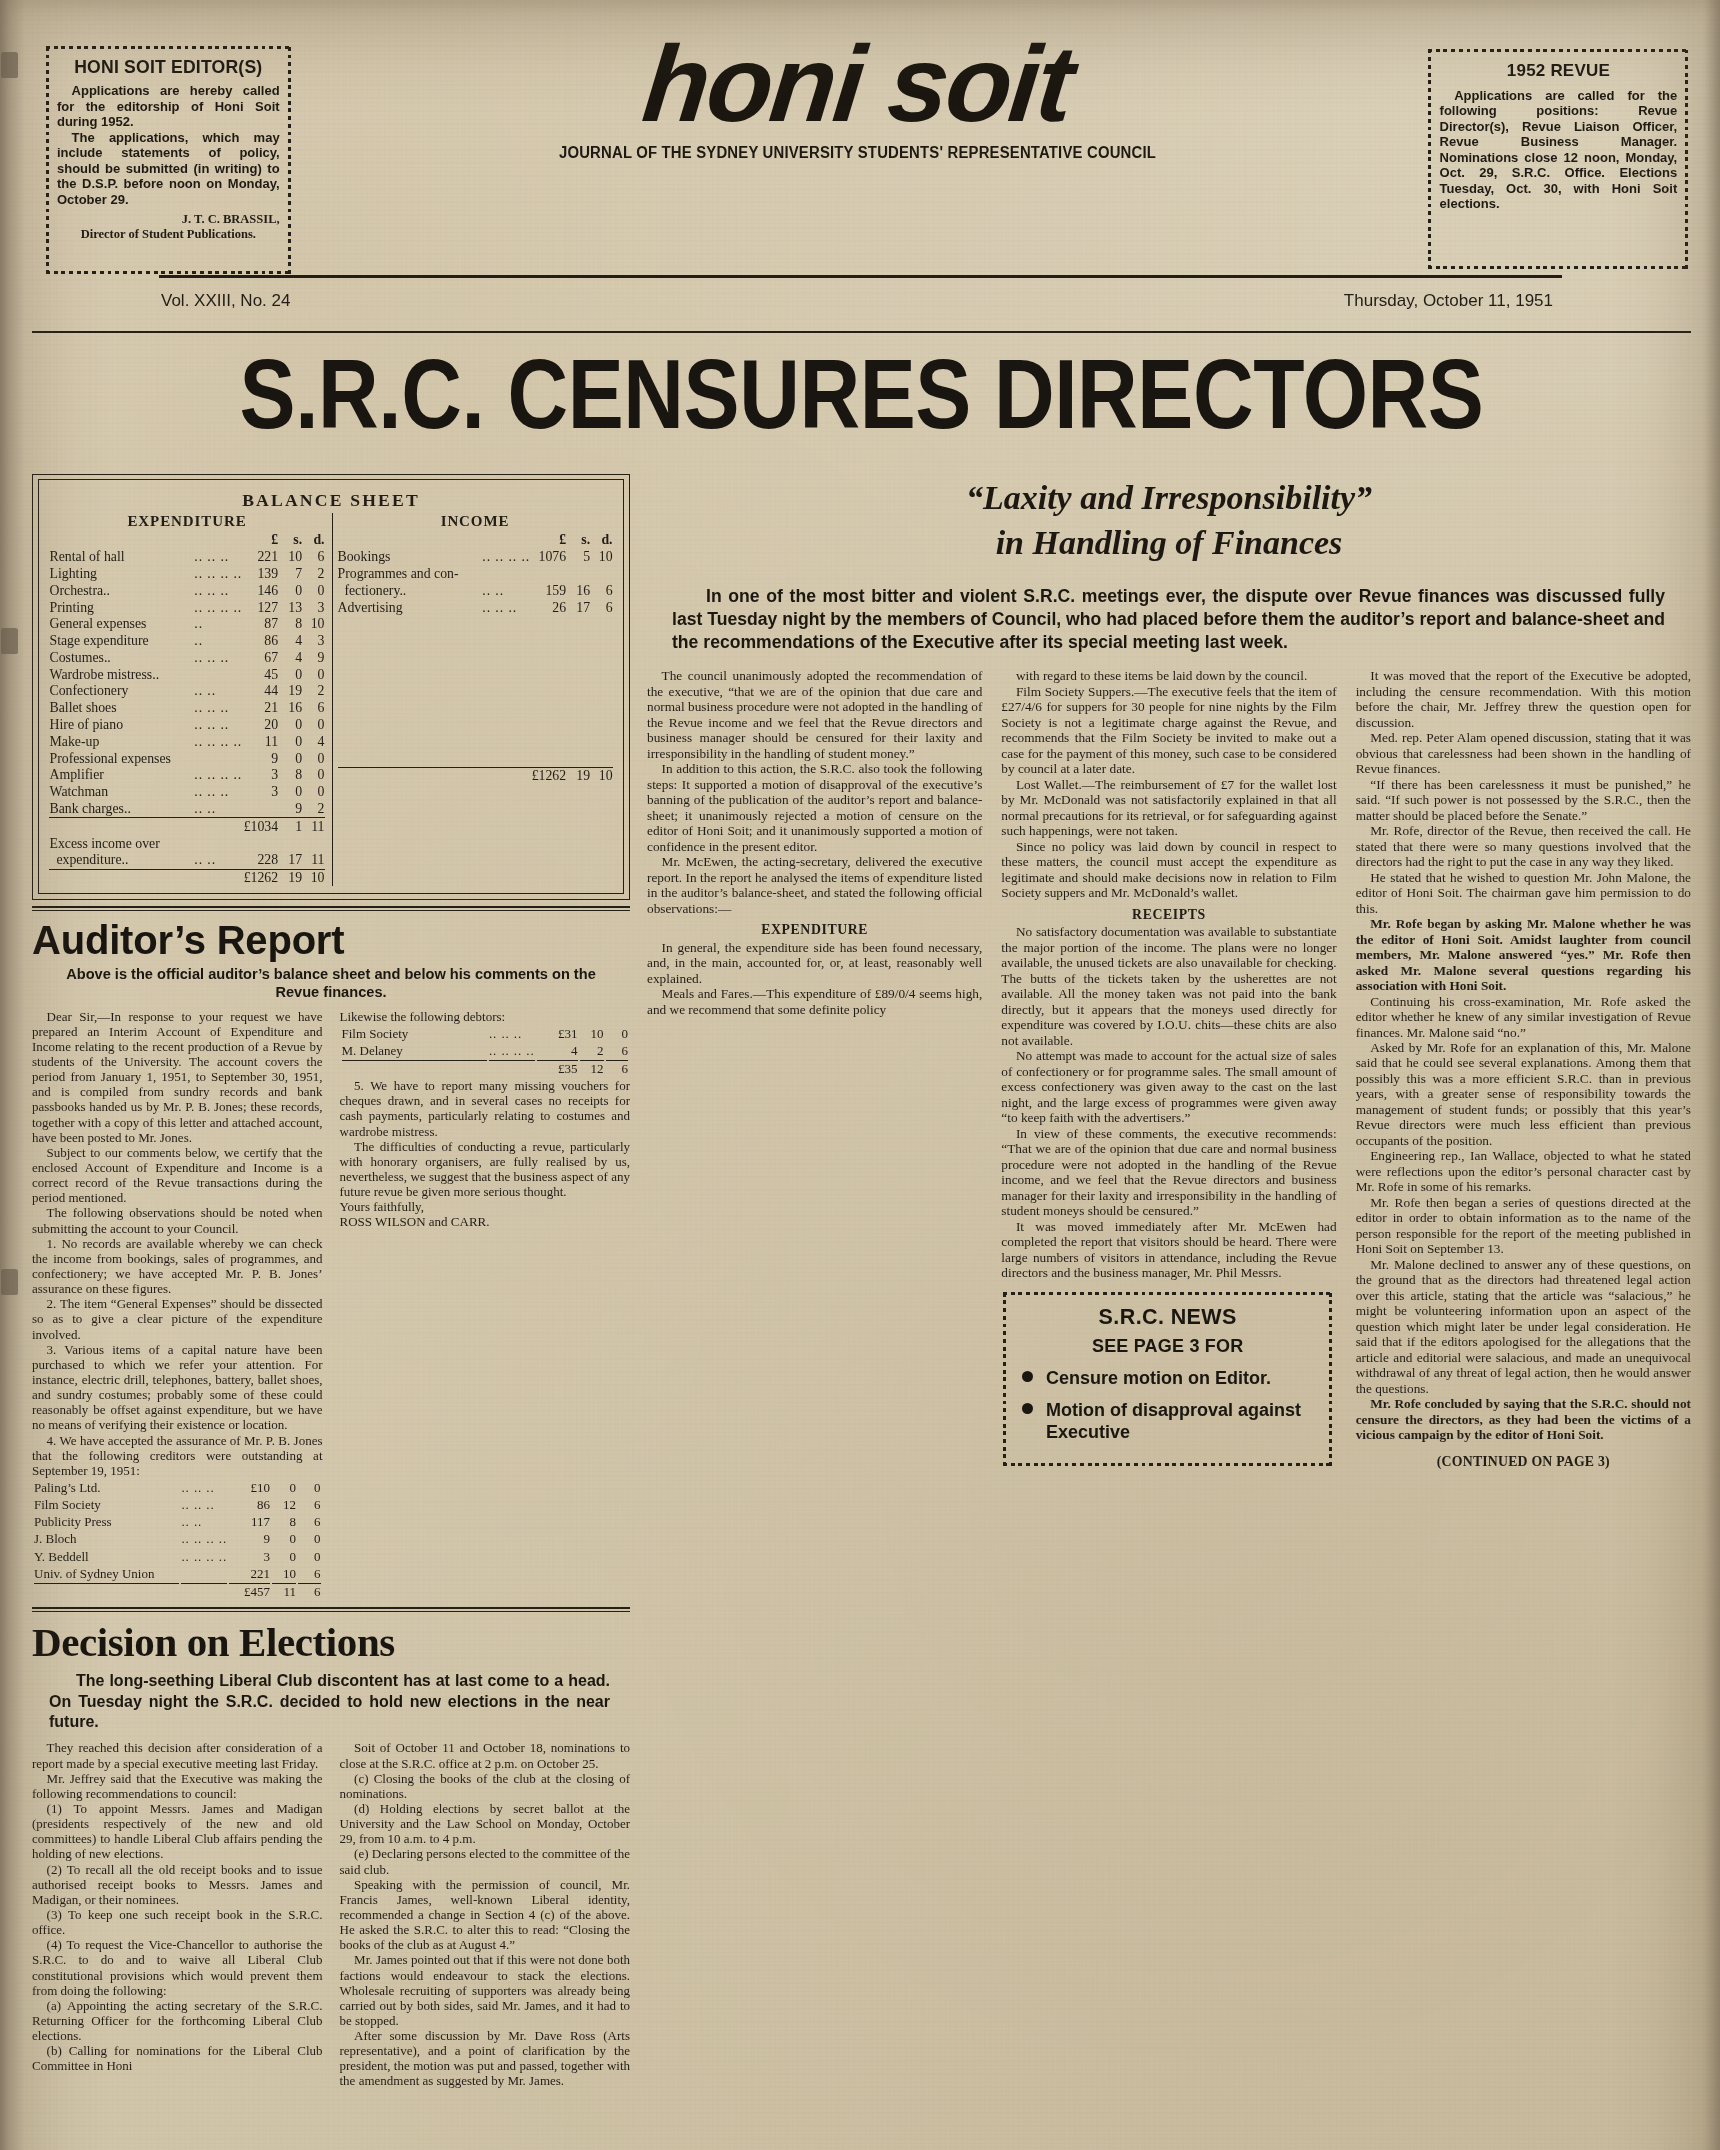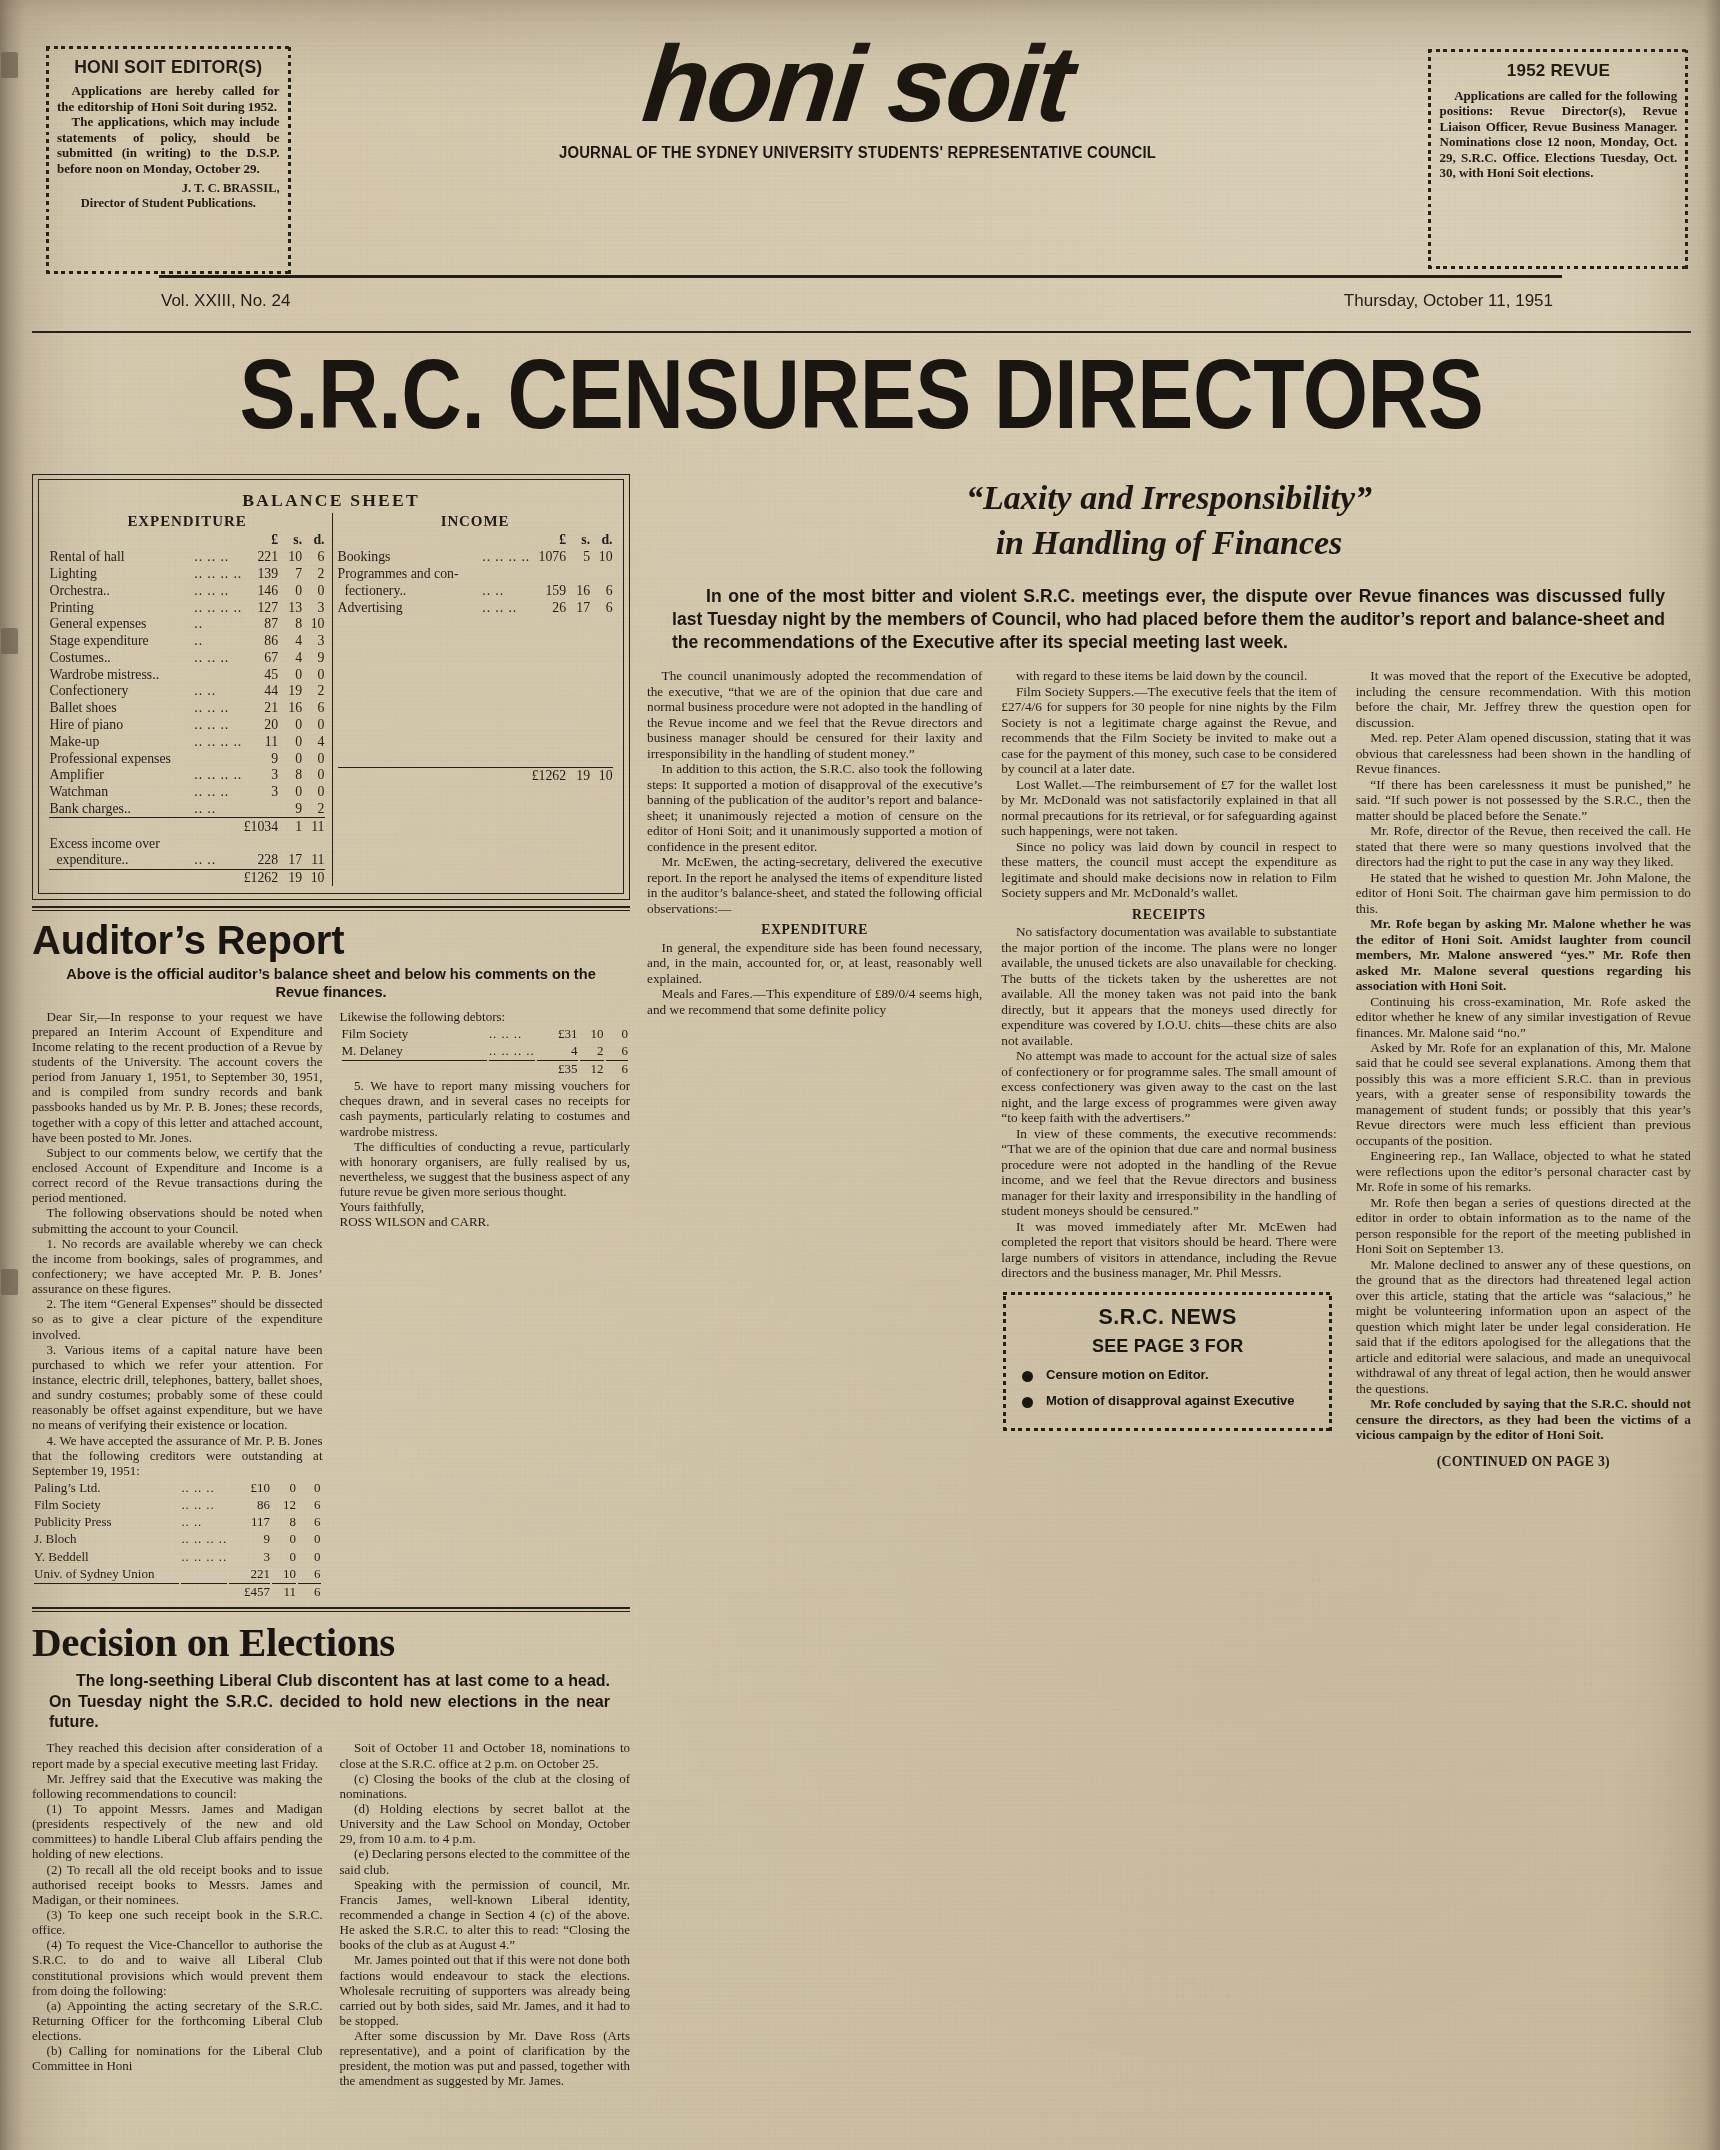--- a/index.html
+++ b/index.html
@@ -45,21 +45,21 @@
       repeating-linear-gradient(0deg,#241f17 0 3.9px,transparent 3.9px 7.7px) left/3px 100% no-repeat,
       repeating-linear-gradient(0deg,#241f17 0 3.9px,transparent 3.9px 7.7px) right/3px 100% no-repeat;
   }
   .ad-left{left:13.8px;top:34px;width:245px;height:228px;}
   .ad-right{right:2.6px;top:37px;width:260px;height:220px;}
   .ad-inner{position:relative;padding:9.5px 11.2px;}
   .ad-title{font-family:"Liberation Sans",sans-serif;font-weight:700;text-align:center;
     letter-spacing:0.2px;color:#201b14;}
   .ad-left .ad-title{font-size:17.6px;margin:1.7px 0 5.2px;}
   .ad-right .ad-title{font-size:17px;margin:2.6px 0 6.9px;}
-  .ad-body{font-family:Liberation Serif, serif;font-weight:700;font-size:13px;line-height:1.19;
+  .ad-body{font-family:Liberation Sans, sans-serif;font-weight:700;font-size:13px;line-height:1.19;
     text-align:justify;color:#1f1a13;}
   .ad-body p{margin:0 0 0;text-indent:14.6px;}
   .ad-sign{margin-top:5.2px;text-align:right;font-weight:700;font-size:12.5px;line-height:1.2;}
   .ad-sign .l2{text-align:center;display:block;}
 
   .logo{position:absolute;left:275px;top:21.5px;width:1101px;text-align:center;}
   .logo-word{
     font-family:"Liberation Sans",sans-serif;font-weight:700;font-style:italic;
     font-size:108px;line-height:.92;letter-spacing:-2.6px;color:#1b1710;
     transform:skewX(-6deg);
@@ -164,21 +164,21 @@
   .srcnews h3{
     font-family:"Liberation Sans",sans-serif;font-weight:700;font-size:21.5px;text-align:center;
     margin:2.6px 0 6px;letter-spacing:0.4px;color:#1a1610;
   }
   .srcnews h4{
     font-family:"Liberation Sans",sans-serif;font-weight:700;font-size:18px;text-align:center;
     margin:0 0 9.5px;letter-spacing:0.2px;color:#1a1610;
   }
   .srcnews ul{list-style:none;margin:0;padding:0 2.6px 0 6px;}
   .srcnews li{
-    font-family:"Liberation Sans",sans-serif;font-weight:700;font-size:13px;line-height:1.24;
+    font-family:"Liberation Sans",sans-serif;font-weight:700;font-size:18px;line-height:1.24;
     color:#1a1610;margin-bottom:9.5px;padding-left:24px;position:relative;
   }
   .srcnews li .dot{position:absolute;left:0;top:4.3px;width:11.2px;height:11.2px;border-radius:50%;
     background:#1a1610;display:block;}
 
   .contd{text-align:center;font-weight:700;font-size:13.8px;letter-spacing:0.2px;margin-top:11.2px;}
   .clips{position:absolute;left:0.9px;top:52px;width:17px;height:26px;background:#6f6758;opacity:.7;border-radius:2.6px;}
   .clips2{position:absolute;left:0.9px;top:628px;width:17px;height:26px;background:#6f6758;opacity:.7;border-radius:2.6px;}
   .clips3{position:absolute;left:0.9px;top:1269px;width:17px;height:26px;background:#6f6758;opacity:.7;border-radius:2.6px;}
 </style>

